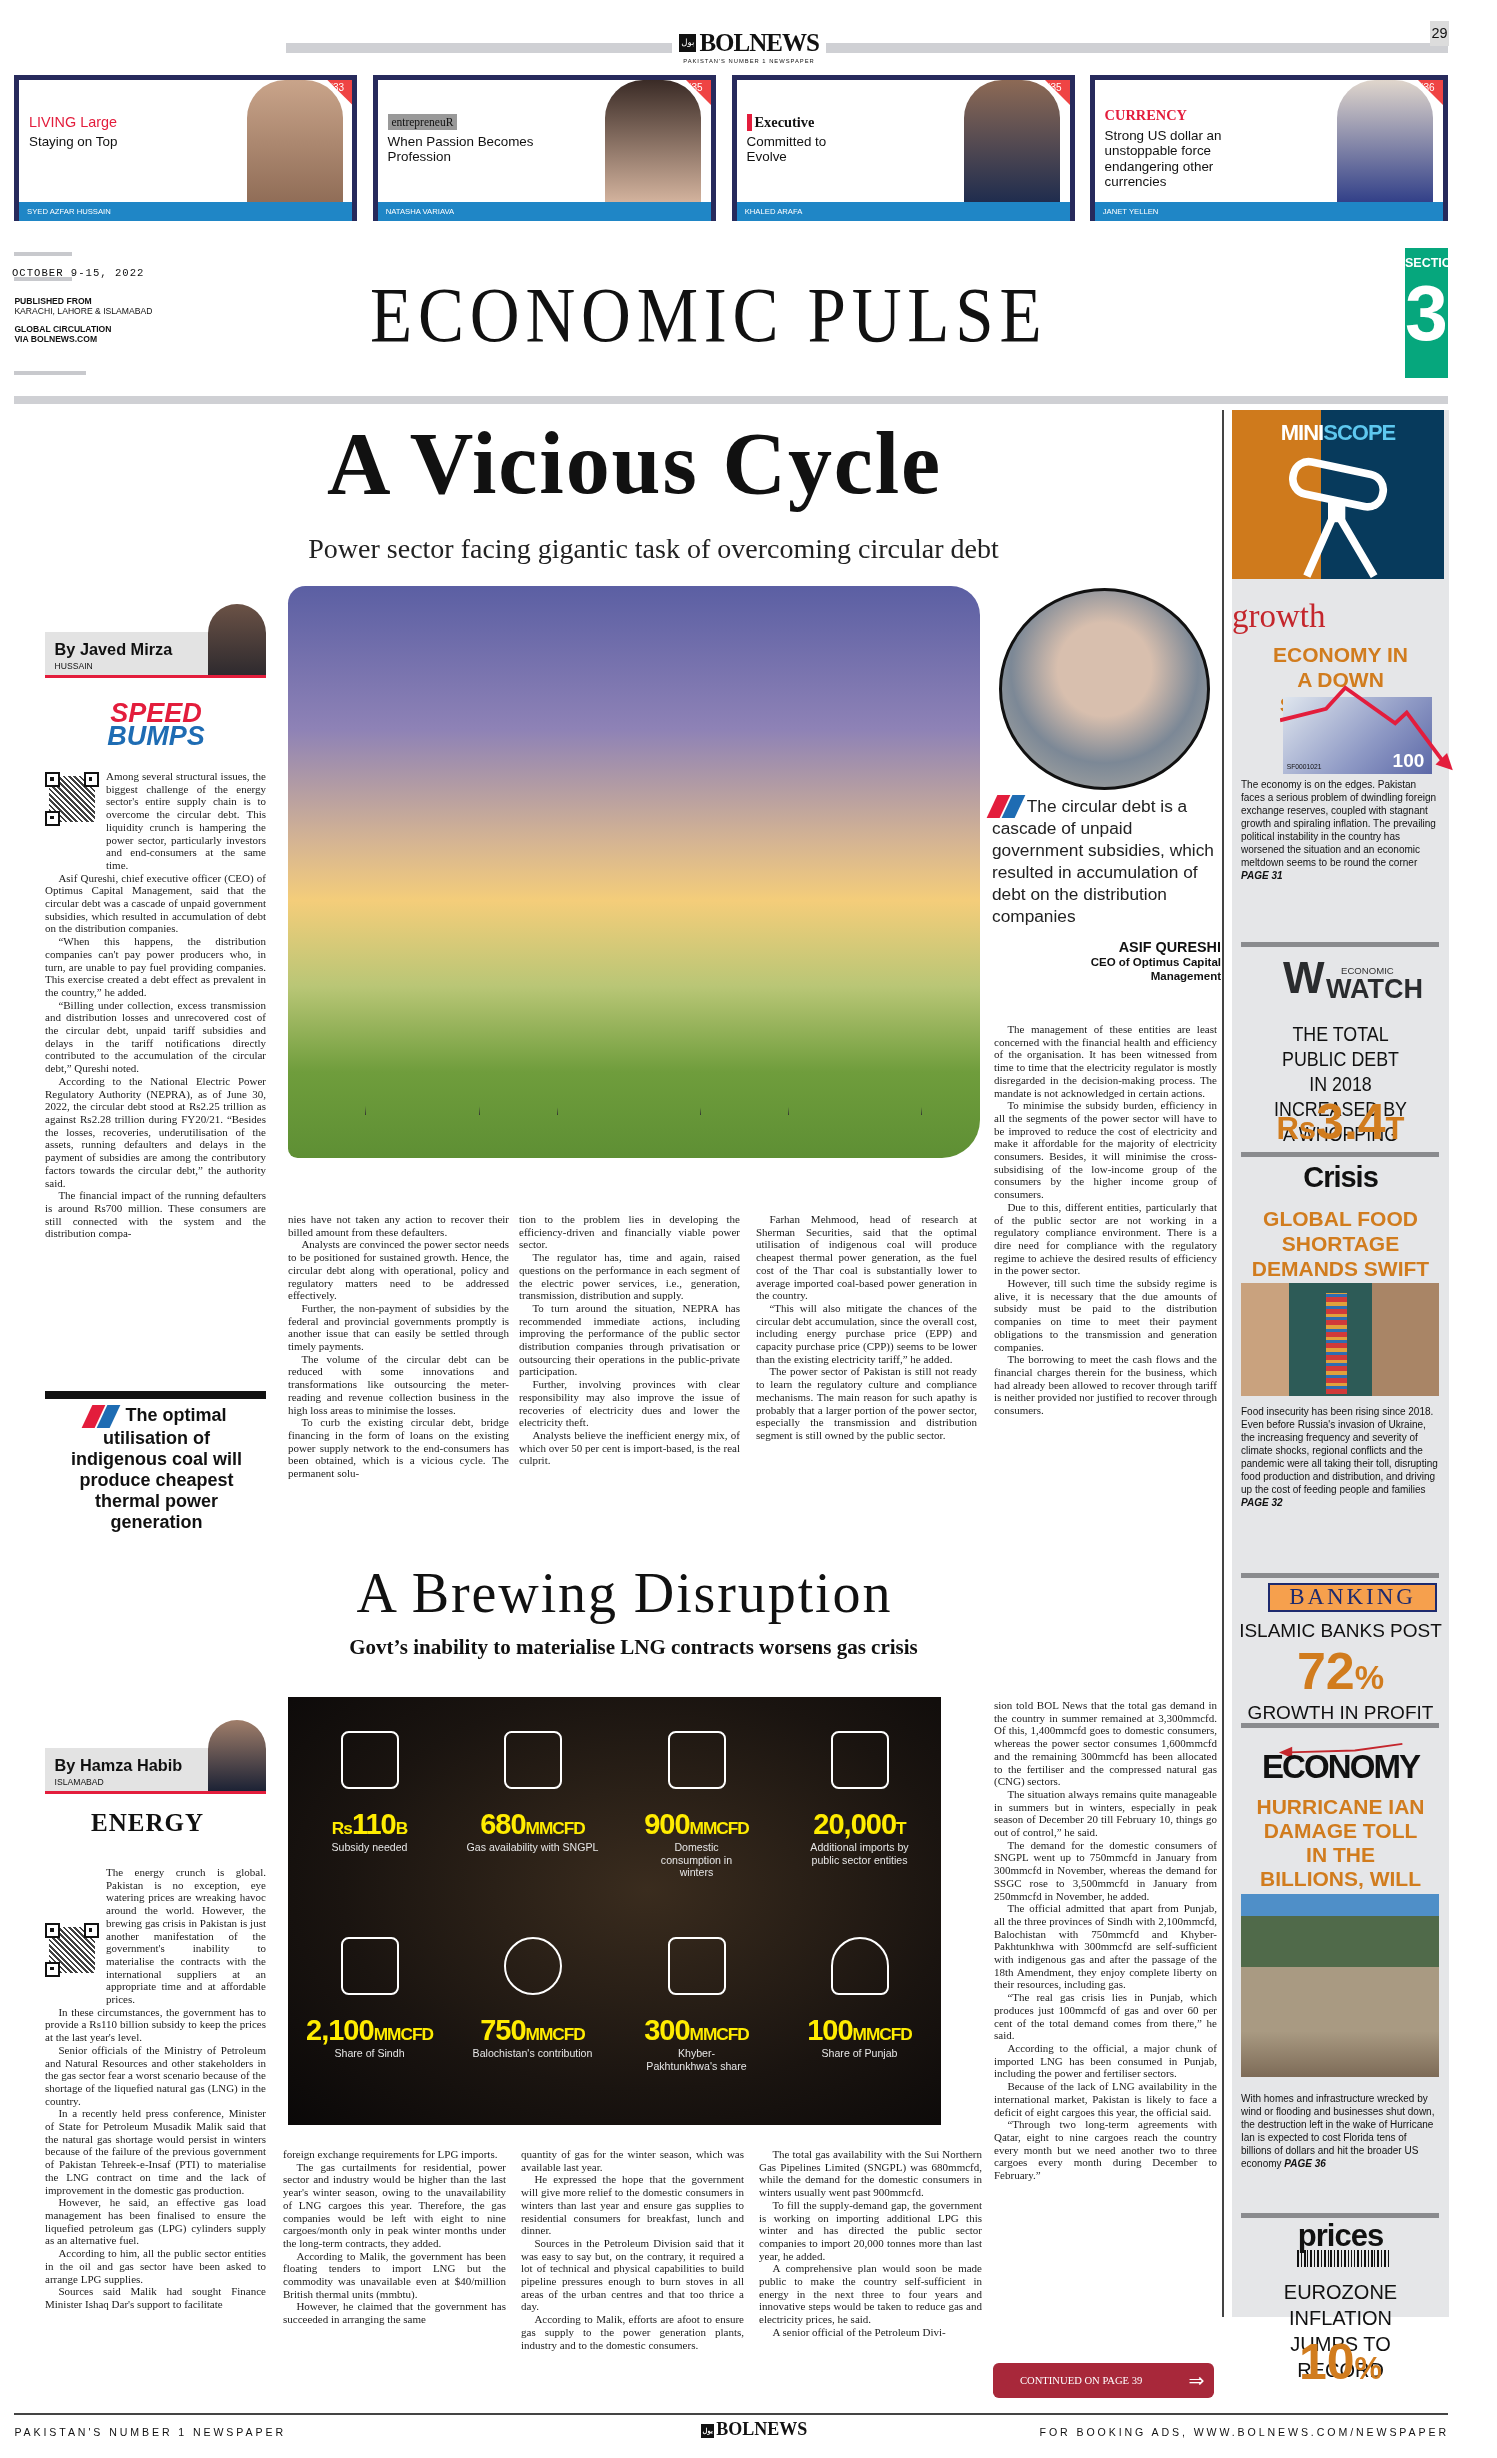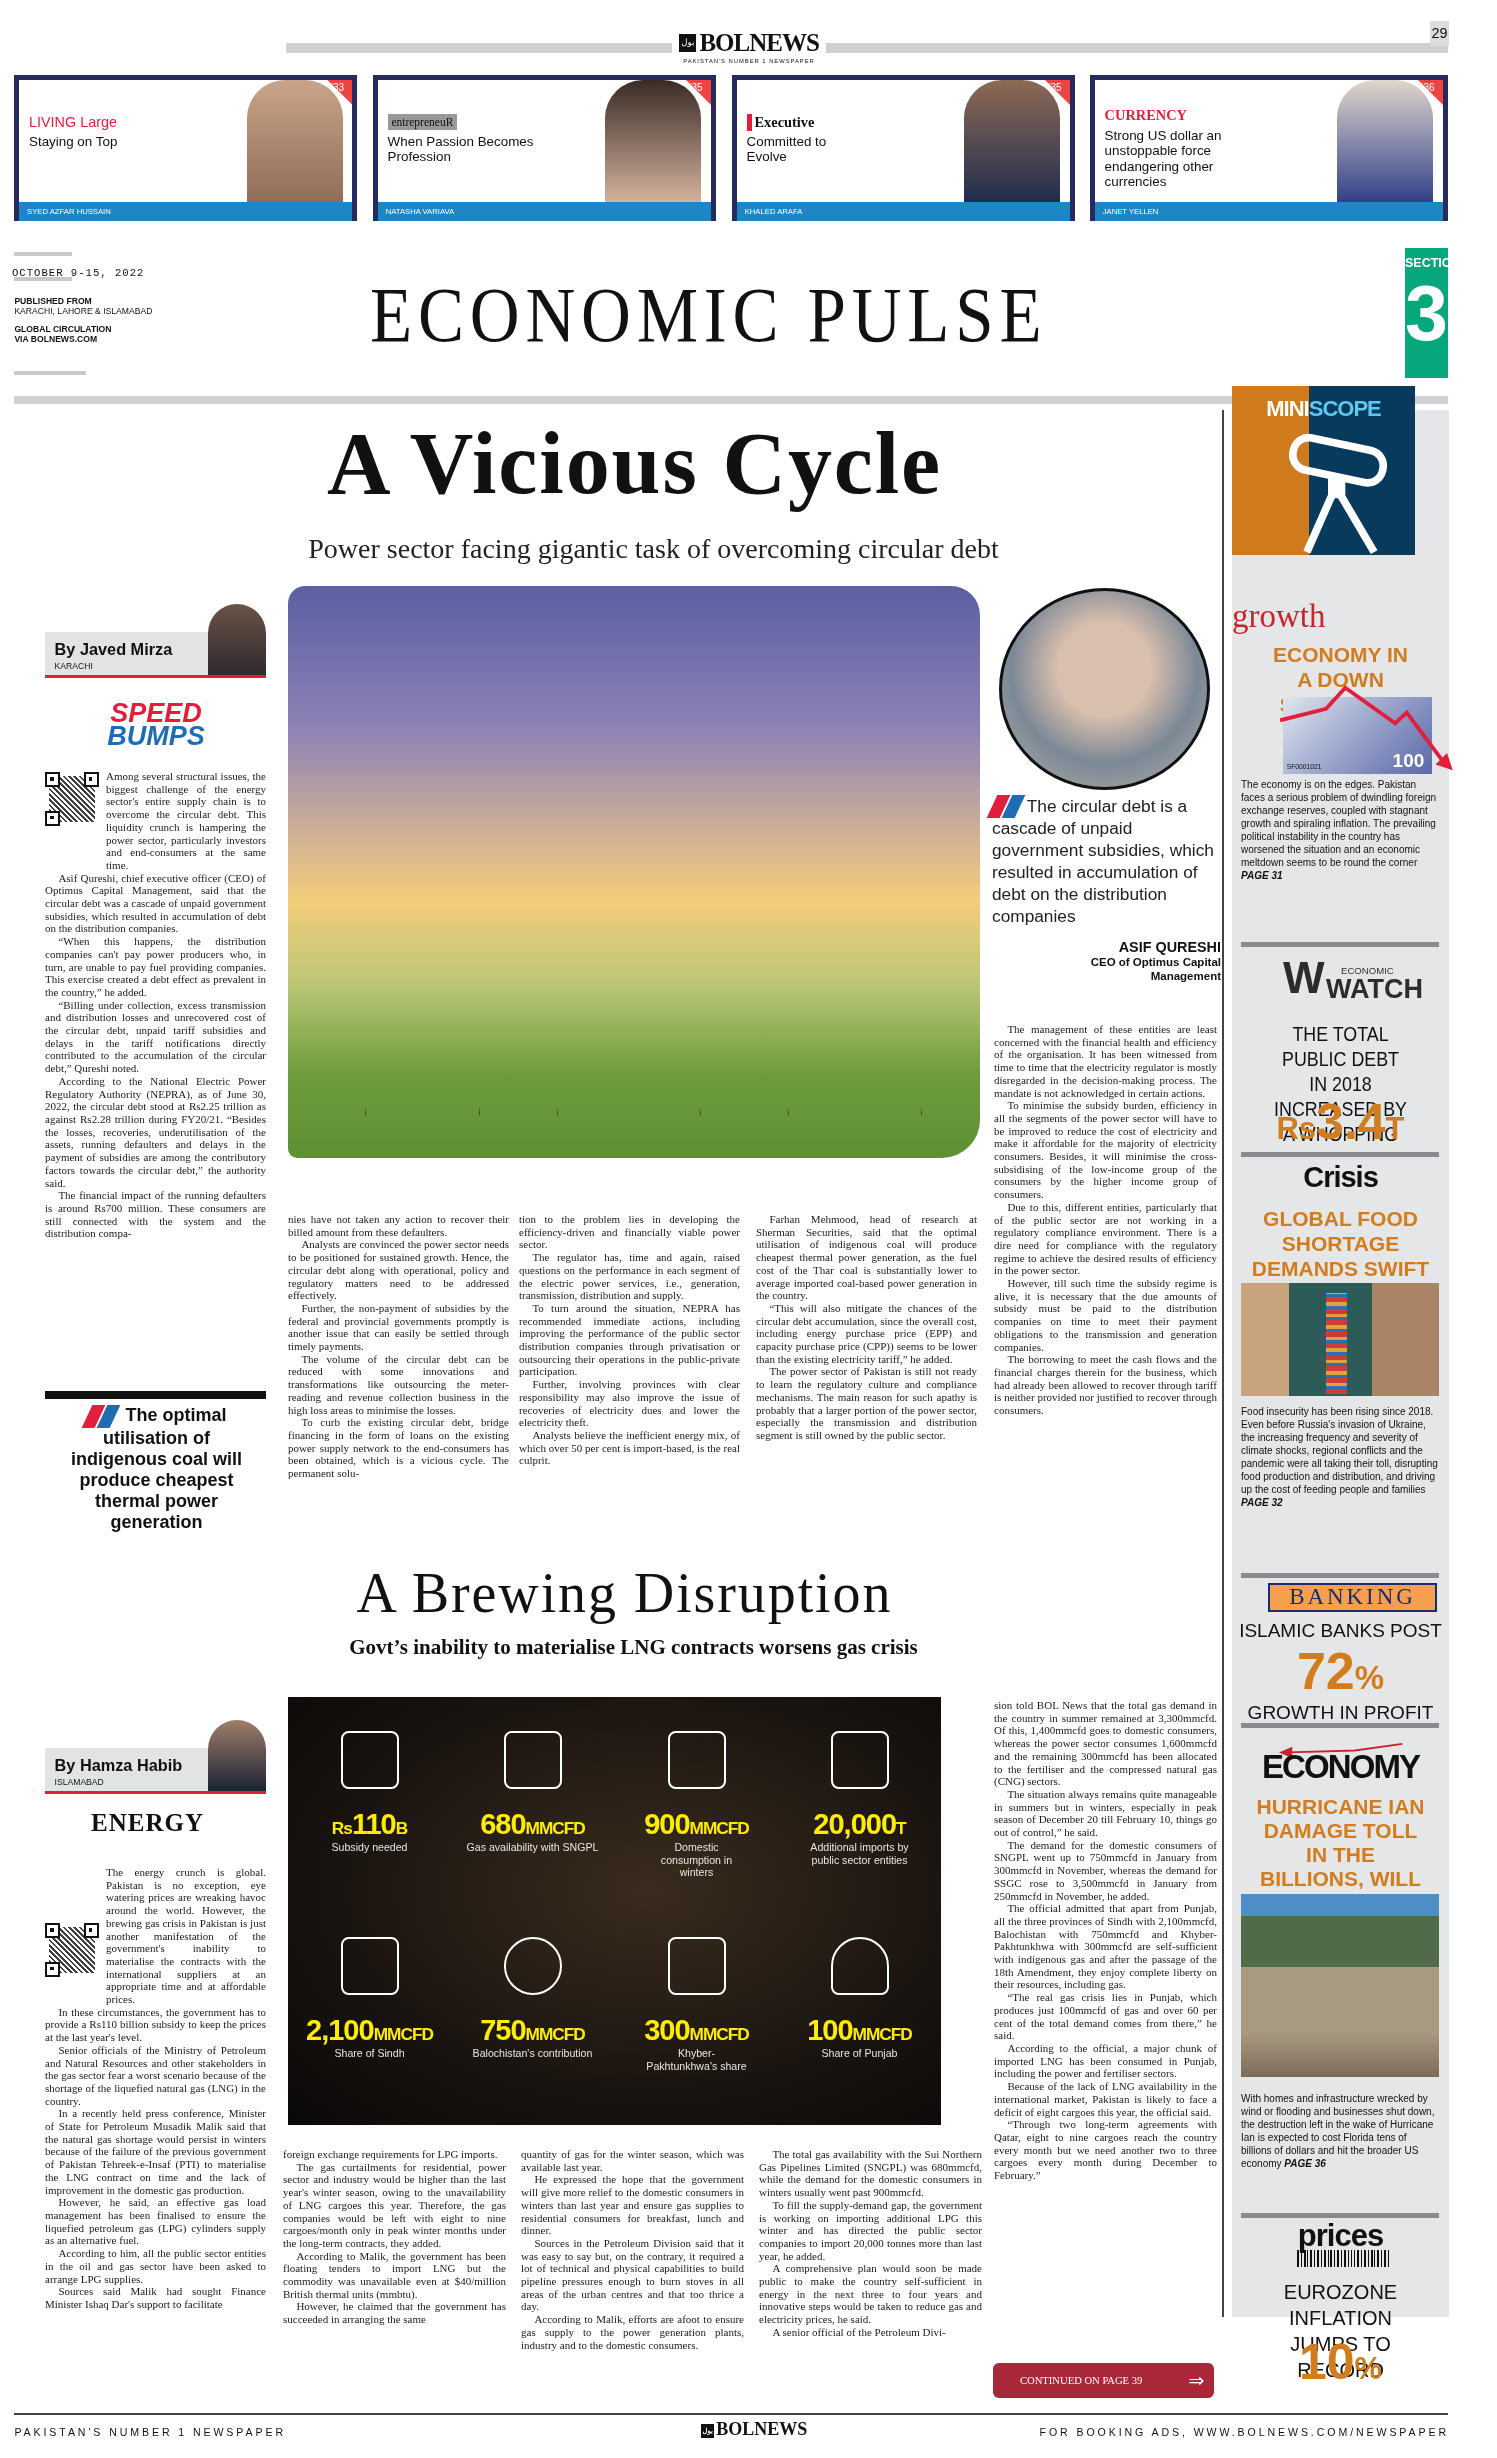--- a/index.html
+++ b/index.html
@@ -50,21 +50,21 @@
 .pullq{font-family:"Liberation Sans",sans-serif;font-weight:bold;text-align:center;font-size:18px;line-height:21px}
 .qmark{display:inline-block;width:33px;height:23px;position:relative;vertical-align:top;margin-right:5.8px}
 .qmark::before{content:"";position:absolute;left:0;top:0;width:13.4px;height:23px;background:#e31d3c;transform:skewX(-25deg)}
 .qmark::after{content:"";position:absolute;left:15.4px;top:0;width:13.4px;height:23px;background:#1e6cb3;transform:skewX(-25deg)}
 .photo-main{left:288px;top:586px;width:692px;height:572px;background:linear-gradient(180deg,#5b5fa3 0%,#8e82b6 25%,#d6b592 45%,#f4cd7a 55%,#b9c676 70%,#6f9d3c 85%,#5e8f34 100%);border-radius:17.3px 29px 38px 9.6px}
 .photo-main .tower{position:absolute;border-left:1.9px solid #333;border-right:1.9px solid #333;clip-path:polygon(45% 0,55% 0,100% 100%,0 100%)}
 .circle-photo{left:999px;top:588px;width:211px;height:202px;border-radius:50%;border:3.8px solid #111;background:radial-gradient(circle at 50% 40%,#d8bfae 0 30%,#7c8896 60%,#b8b2a6 100%)}
 .vline{width:1.9px;background:#444}
 
 .sidebar{left:1232px;top:410px;width:217px;height:1907px;background:#e5e6e8}
-.mini{left:1232px;top:386px;width:183px;height:169px;background:linear-gradient(90deg,#cf7a1c 0 42%,#073a5c 42% 100%)}
+.mini{left:1232px;top:410px;width:212px;height:169px;background:linear-gradient(90deg,#cf7a1c 0 42%,#073a5c 42% 100%)}
 .mini .t{position:absolute;left:0;top:9.6px;width:100%;text-align:center;font-family:"Liberation Sans",sans-serif;font-weight:bold;font-size:22px;letter-spacing:-1px}
 .mini .t .w{color:#fff}.mini .t .b{color:#5ec8ef}
 .orange{color:#d17c1e}
 .sb-title{font-family:"Liberation Sans Narrow","Liberation Sans",sans-serif;font-weight:bold;text-align:center;width:217px;left:1232px}
 .sb-text{font-family:"Liberation Sans",sans-serif;font-size:10px;line-height:13px;left:1241px;width:198px;color:#111}
 .sb-rule{left:1241px;width:198px;height:4.8px;background:#8a8b8e}
 .sb-img{left:1241px;width:198px}
 
 .h2{left:240px;top:1561px;width:769px;text-align:center;font-size:56px;letter-spacing:1.9px}
 .h2sub{left:211px;top:1635px;width:845px;text-align:center;font-size:21px;font-weight:bold}
@@ -136,21 +136,21 @@
   <div class="s2">3</div>
 </div>
 <div class="abs hrbar"></div>
 
 <div class="abs h1">A Vicious Cycle</div>
 <div class="abs h1sub">Power sector facing gigantic task of overcoming circular debt</div>
 
 <div class="abs byline" style="top:632px">
   <div class="pic"></div>
   <div class="bn">By Javed Mirza</div>
-  <div class="bc">KARACHI</div>
+  <div class="bc">HUSSAIN</div>
 </div>
 <div class="abs kicker-speed">
   <span class="a">SPEED</span>
   <span class="b">BUMPS</span>
 </div>
 
 <div class="abs qrbox" style="left:45px;top:772px">
   <div class="n"></div>
     <div class="c" style="left:0;top:0"></div>
     <div class="c" style="right:0;top:0"></div>

